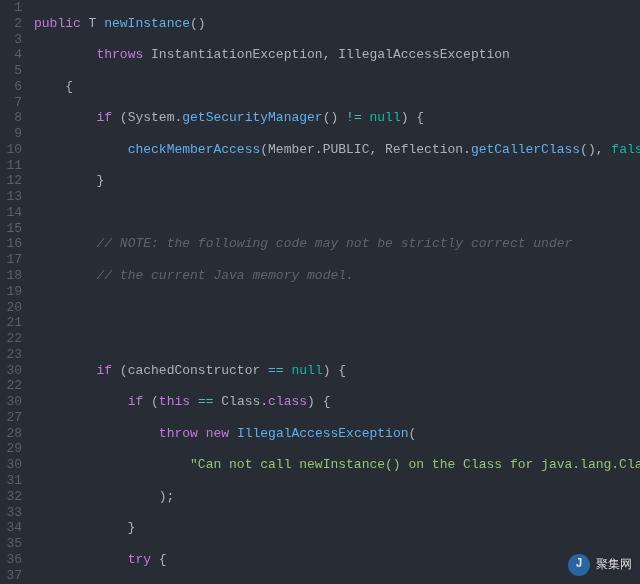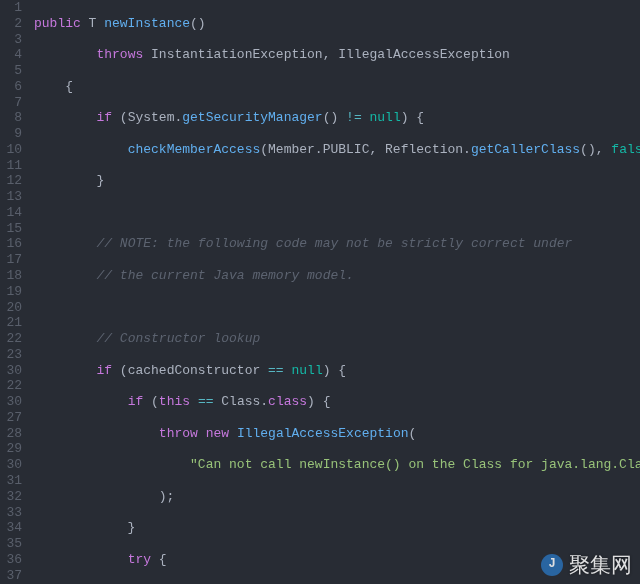--- a/index.html
+++ b/index.html
@@ -12,21 +12,21 @@
 .l1{border-left:2px solid #3b82f6;padding-left:4px;margin-left:-6px}
 .kw{color:#c678dd}
 .fn{color:#61afef}
 .str{color:#98c379}
 .num{color:#14b8a6}
 .cm{color:#5c6370;font-style:italic}
 .op{color:#56b6c2}
 .pl{color:#abb2bf}
 .watermark{position:absolute;bottom:8px;right:8px;display:flex;align-items:center;gap:6px;opacity:.85}
 .wm-ico{width:22px;height:22px;border-radius:50%;background:#2a6fb5;display:flex;align-items:center;justify-content:center;color:#fff;font-size:12px;font-weight:bold}
-.wm-txt{color:#fff;font-size:21px;font-family:'Microsoft YaHei',sans-serif;text-shadow:0 0 3px rgba(0,0,0,.6)}
+.wm-txt{color:#fff;font-size:12px;font-family:'Microsoft YaHei',sans-serif;text-shadow:0 0 3px rgba(0,0,0,.6)}
 </style>
 </head>
 <body>
 
 <div class="editor">
   <div class="gutter" id="gutter">
       <div>1</div>
       <div>2</div>
       <div>3</div>
       <div>4</div>
@@ -68,21 +68,21 @@
 <span class="line l1"><span class="kw">public</span><span class="pl"> T </span><span class="fn">newInstance</span><span class="pl">()</span></span>
 <span class="line"><span>        </span><span class="kw">throws</span><span class="pl"> InstantiationException, IllegalAccessException</span></span>
 <span class="line"><span class="pl">    {</span></span>
 <span class="line"><span>        </span><span class="kw">if</span><span class="pl"> (System.</span><span class="fn">getSecurityManager</span><span class="pl">() </span><span class="op">!=</span><span class="pl"> </span><span class="num">null</span><span class="pl">) {</span></span>
 <span class="line"><span>            </span><span class="fn">checkMemberAccess</span><span class="pl">(Member.PUBLIC, Reflection.</span><span class="fn">getCallerClass</span><span class="pl">(), </span><span class="num">false</span></span>
 <span class="line"><span class="pl">        }</span></span>
 <span class="line"><span></span></span>
 <span class="line"><span>        </span><span class="cm">// NOTE: the following code may not be strictly correct under</span></span>
 <span class="line"><span>        </span><span class="cm">// the current Java memory model.</span></span>
 <span class="line"><span></span></span>
-<span class="line"><span>        </span><span class="cm">// Constructor lookup</span></span>
+<span class="line"><span>        </span></span>
 <span class="line"><span>        </span><span class="kw">if</span><span class="pl"> (cachedConstructor </span><span class="op">==</span><span class="pl"> </span><span class="num">null</span><span class="pl">) {</span></span>
 <span class="line"><span>            </span><span class="kw">if</span><span class="pl"> (</span><span class="kw">this</span><span class="pl"> </span><span class="op">==</span><span class="pl"> Class.</span><span class="kw">class</span><span class="pl">) {</span></span>
 <span class="line"><span>                </span><span class="kw">throw</span><span class="pl"> </span><span class="kw">new</span><span class="pl"> </span><span class="fn">IllegalAccessException</span><span class="pl">(</span></span>
 <span class="line"><span>                    </span><span class="str">"Can not call newInstance() on the Class for java.lang.Class"</span></span>
 <span class="line"><span class="pl">                );</span></span>
 <span class="line"><span class="pl">            }</span></span>
 <span class="line"><span>            </span><span class="kw">try</span><span class="pl"> {</span></span>
 <span class="line"><span class="pl">                Class&lt;</span><span class="kw">?</span><span class="pl">&gt;[] empty = {};</span></span>
 
 

